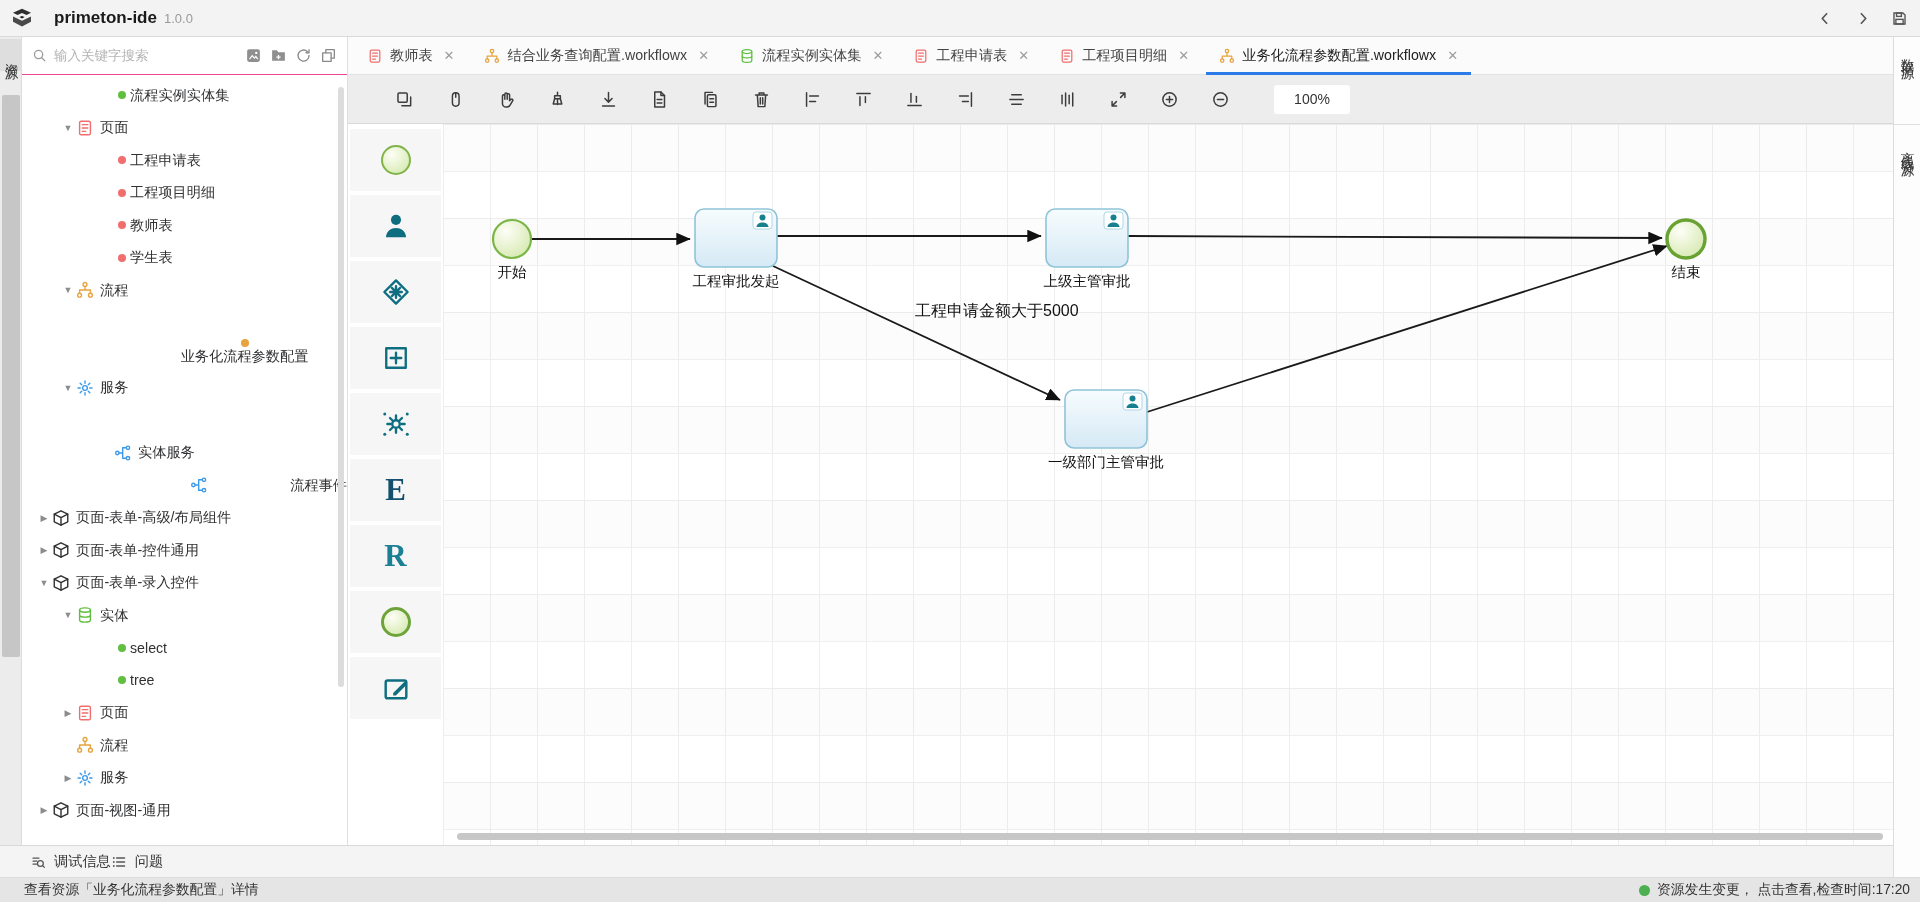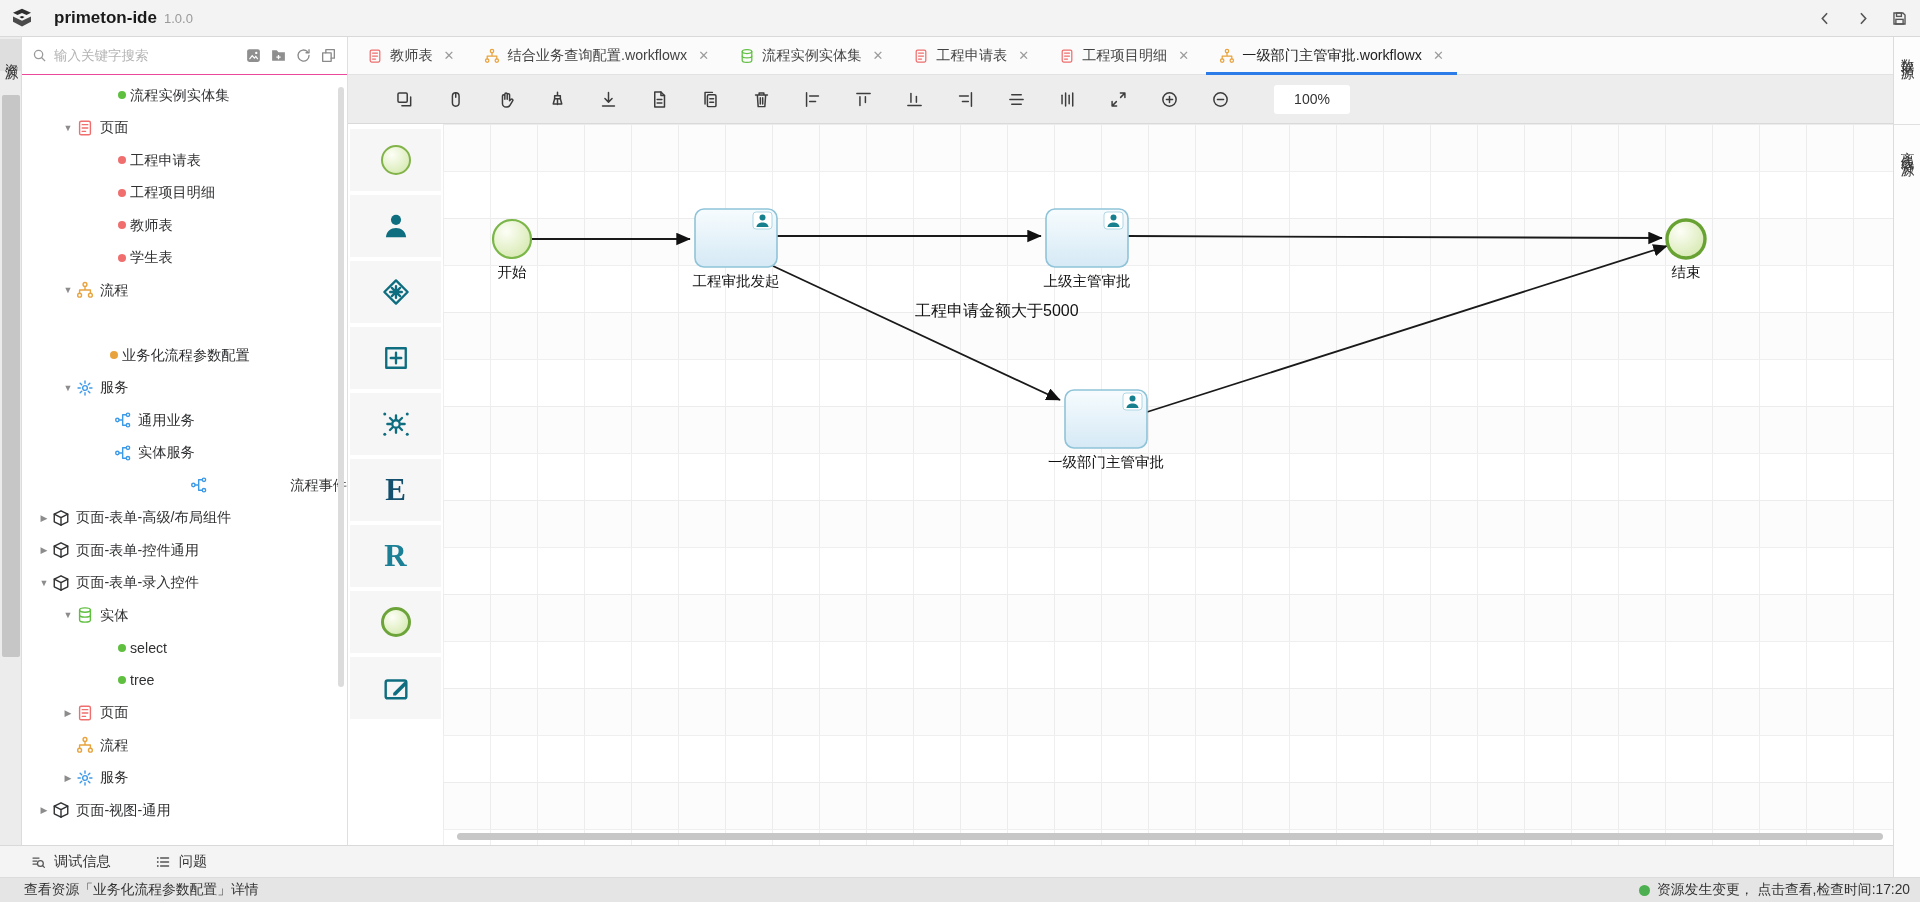--- a/index.html
+++ b/index.html
@@ -63,21 +63,21 @@
  linear-gradient(#efefef 1px,transparent 1px),
  linear-gradient(90deg,#efefef 1px,transparent 1px);
  background-size:100% 94px,47px 47px,47px 47px;cursor:default}
 .canvas svg.diagram{position:absolute;left:0;top:0}
 .hscroll{position:absolute;left:14px;bottom:5px;width:1426px;height:7px;background:#c7c7c7;border-radius:4px}
 
 .right-strip{left:1893px;top:37px;width:27px;height:840px;background:#fdfdfd;border-left:1px solid #dcdcdc}
 .right-strip .vtab{position:absolute;left:0;width:100%;text-align:center;cursor:pointer}
 .rs-div{position:absolute;left:0;top:87px;width:100%;height:1px;background:#e0e0e0}
 
-.bottom-panel{left:0;top:845px;width:1893px;height:32px;background:#f4f4f4;border-top:1px solid #d9d9d9;display:flex;align-items:center;padding-left:30px;gap:44px}
+.bottom-panel{left:0;top:845px;width:1893px;height:32px;background:#f4f4f4;border-top:1px solid #d9d9d9;display:flex;align-items:center;padding-left:30px;}
 .bp-tab{display:flex;align-items:center;gap:8px;cursor:pointer}
 .bp-tab .icon{width:16px;height:16px;color:#555}
 .bp-tab .bplabel{font-size:14.2px;color:#333}
 .statusbar{left:0;top:877px;width:1920px;height:25px;background:#e5e5e5;border-top:1px solid #dcdcdc;display:flex;align-items:center;padding:0 10px}
 .status-left{font-size:13.8px;color:#333;margin-left:14px}
 .status-right{position:absolute;right:10px;display:flex;align-items:center;gap:7px;cursor:pointer}
 .gdot{width:11px;height:11px;border-radius:50%;background:#4caf50}
 .status-right .msg{font-size:13.8px;color:#333}
 text{font-family:"Liberation Sans",sans-serif}
 </style>
@@ -203,69 +203,57 @@
           <span class="ticon" style="color:#e8a33d">
             <svg viewBox="0 0 16 16" fill="none" stroke="currentColor" stroke-width="1.25" stroke-linecap="round" stroke-linejoin="round">
               <circle cx="8" cy="3.1" r="1.7"></circle>
               <circle cx="3.2" cy="12.6" r="1.7"></circle>
               <circle cx="12.8" cy="12.6" r="1.7"></circle>
               <path d="M8,4.8 V8 M8,8 H3.2 V10.9 M8,8 h4.8 V10.9"></path>
             </svg>
           </span>
           <span class="tlabel">流程</span>
         </div>
-        <div class="trow" style="top: 260px; padding-left: 68px;">
+        <div class="trow" style="top: 260px; padding-left: 120px; flex-direction: column;">
           <span class="arr"></span>
           <span class="dot" style="background:#e8a33d"></span>
           <span class="tlabel">业务化流程参数配置</span>
         </div>
         <div class="trow" style="top: 292.5px; padding-left: 38px;">
           <span class="arr">▼</span>
           <span class="ticon" style="color:#3d9ae8">
             <svg viewBox="0 0 16 16" fill="none" stroke="currentColor" stroke-width="1.25" stroke-linecap="round" stroke-linejoin="round">
               <circle cx="8" cy="8" r="2.1"></circle>
               <path d="M8,1.8 v2 M8,12.2 v2 M1.8,8 h2 M12.2,8 h2 M3.7,3.7 l1.4,1.4 M10.9,10.9 l1.4,1.4 M12.3,3.7 L10.9,5.1 M5.1,10.9 L3.7,12.3"></path>
             </svg>
           </span>
           <span class="tlabel">服务</span>
         </div>
-        <div class="trow" style="top: 325px; padding-left: 76px;">
+        <div class="trow" style="top: 357.5px; padding-left: 76px;">
           <span class="arr"></span>
           <span class="ticon" style="color:#3d9ae8">
             <svg viewBox="0 0 16 16" fill="none" stroke="currentColor" stroke-width="1.25" stroke-linecap="round" stroke-linejoin="round">
               <circle cx="3" cy="8" r="1.5"></circle>
               <circle cx="12.4" cy="3.4" r="1.5"></circle>
               <circle cx="12.4" cy="12.6" r="1.5"></circle>
               <path d="M4.5,8 h3.2 M10.9,3.4 H7.7 v9.2 h3.2"></path>
             </svg>
           </span>
-          <span class="tlabel">通用业务</span>
-        </div>
-        <div class="trow" style="top: 357.5px; padding-left: 76px;">
+          <span class="tlabel">实体服务</span>
+        </div>
+        <div class="trow" style="top: 390px; padding-left: 76px; justify-content: space-between;">
           <span class="arr"></span>
           <span class="ticon" style="color:#3d9ae8">
             <svg viewBox="0 0 16 16" fill="none" stroke="currentColor" stroke-width="1.25" stroke-linecap="round" stroke-linejoin="round">
               <circle cx="3" cy="8" r="1.5"></circle>
               <circle cx="12.4" cy="3.4" r="1.5"></circle>
               <circle cx="12.4" cy="12.6" r="1.5"></circle>
               <path d="M4.5,8 h3.2 M10.9,3.4 H7.7 v9.2 h3.2"></path>
             </svg>
           </span>
-          <span class="tlabel">实体服务</span>
-        </div>
-        <div class="trow" style="top: 390px; padding-left: 76px; justify-content: space-between;">
-          <span class="arr"></span>
-          <span class="ticon" style="color:#3d9ae8">
-            <svg viewBox="0 0 16 16" fill="none" stroke="currentColor" stroke-width="1.25" stroke-linecap="round" stroke-linejoin="round">
-              <circle cx="3" cy="8" r="1.5"></circle>
-              <circle cx="12.4" cy="3.4" r="1.5"></circle>
-              <circle cx="12.4" cy="12.6" r="1.5"></circle>
-              <path d="M4.5,8 h3.2 M10.9,3.4 H7.7 v9.2 h3.2"></path>
-            </svg>
-          </span>
           <span class="tlabel">流程事件</span>
         </div>
         <div class="trow" style="top: 422.5px; padding-left: 14px;">
           <span class="arr">▶</span>
           <span class="ticon" style="color:#303133">
             <svg viewBox="0 0 16 16" fill="none" stroke="currentColor" stroke-width="1.25" stroke-linecap="round" stroke-linejoin="round">
               <path d="M8,1.6 L14,4.6 v6.8 L8,14.4 2,11.4 V4.6 Z"></path>
               <path d="M2,4.6 l6,3 6,-3 M8,7.6 v6.8"></path>
             </svg>
           </span>
@@ -422,21 +410,21 @@
       </div>
       <div class="tab active">
         <span class="ticon" style="color:#e8a33d">
           <svg viewBox="0 0 16 16" fill="none" stroke="currentColor" stroke-width="1.25" stroke-linecap="round" stroke-linejoin="round">
             <circle cx="8" cy="3.1" r="1.7"></circle>
             <circle cx="3.2" cy="12.6" r="1.7"></circle>
             <circle cx="12.8" cy="12.6" r="1.7"></circle>
             <path d="M8,4.8 V8 M8,8 H3.2 V10.9 M8,8 h4.8 V10.9"></path>
           </svg>
         </span>
-        <span class="tname">一级部门主管审批.workflowx</span>
+        <span class="tname">业务化流程参数配置.workflowx</span>
         <span class="tclose">✕</span>
       </div>
     </div>
 
   <div class="abs toolbar" id="toolbar">
       <span class="tool-btn"><svg viewBox="0 0 16 16" fill="none" stroke="currentColor" stroke-width="1.25" stroke-linecap="round" stroke-linejoin="round">
           <rect x="2.5" y="2.5" width="7.8" height="7.8" rx="1"></rect>
           <path d="M5.8,13.2 h7.4 V5.8"></path>
         </svg></span>
       <span class="tool-btn"><svg viewBox="0 0 16 16" fill="none" stroke="currentColor" stroke-width="1.25" stroke-linecap="round" stroke-linejoin="round">

